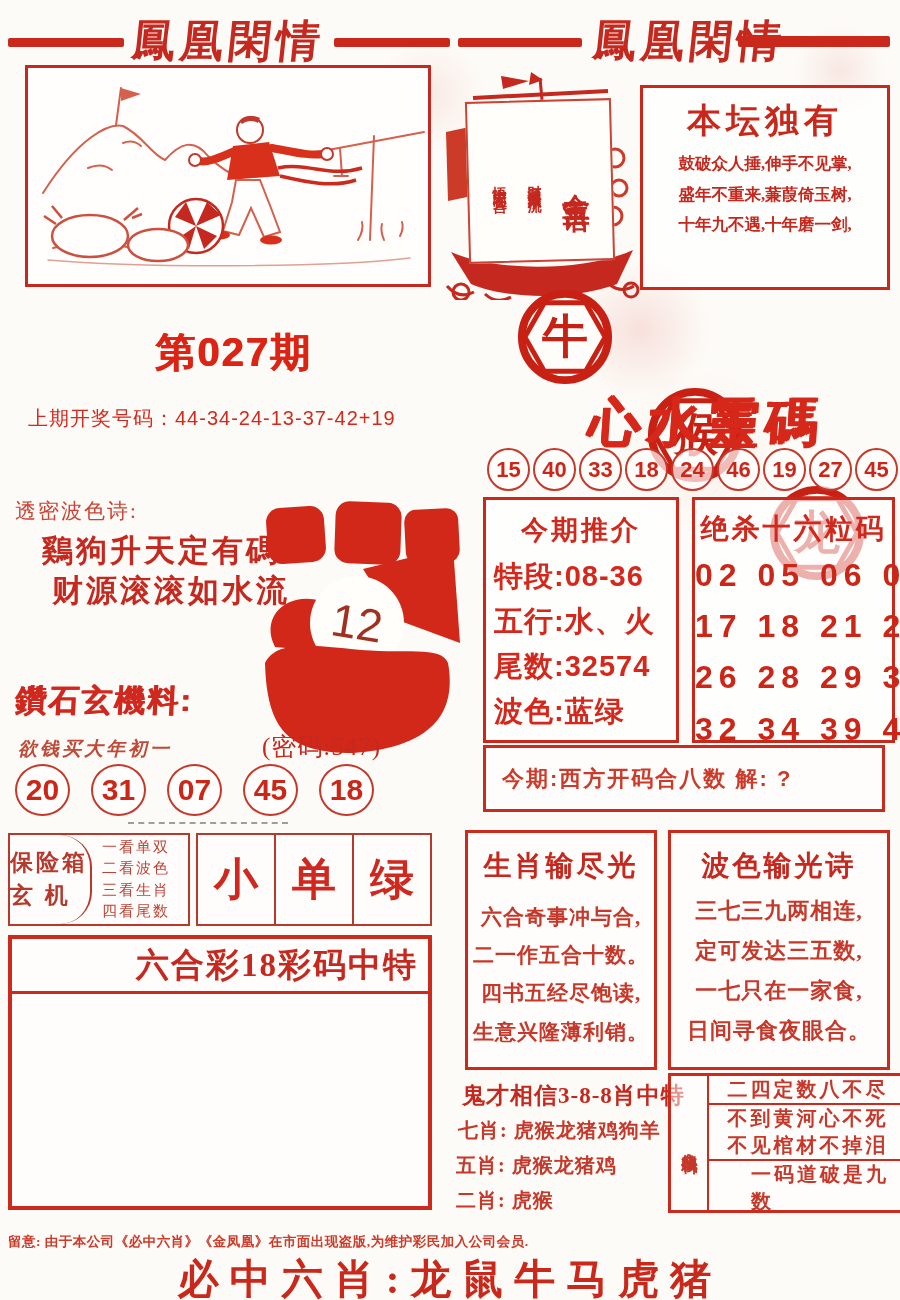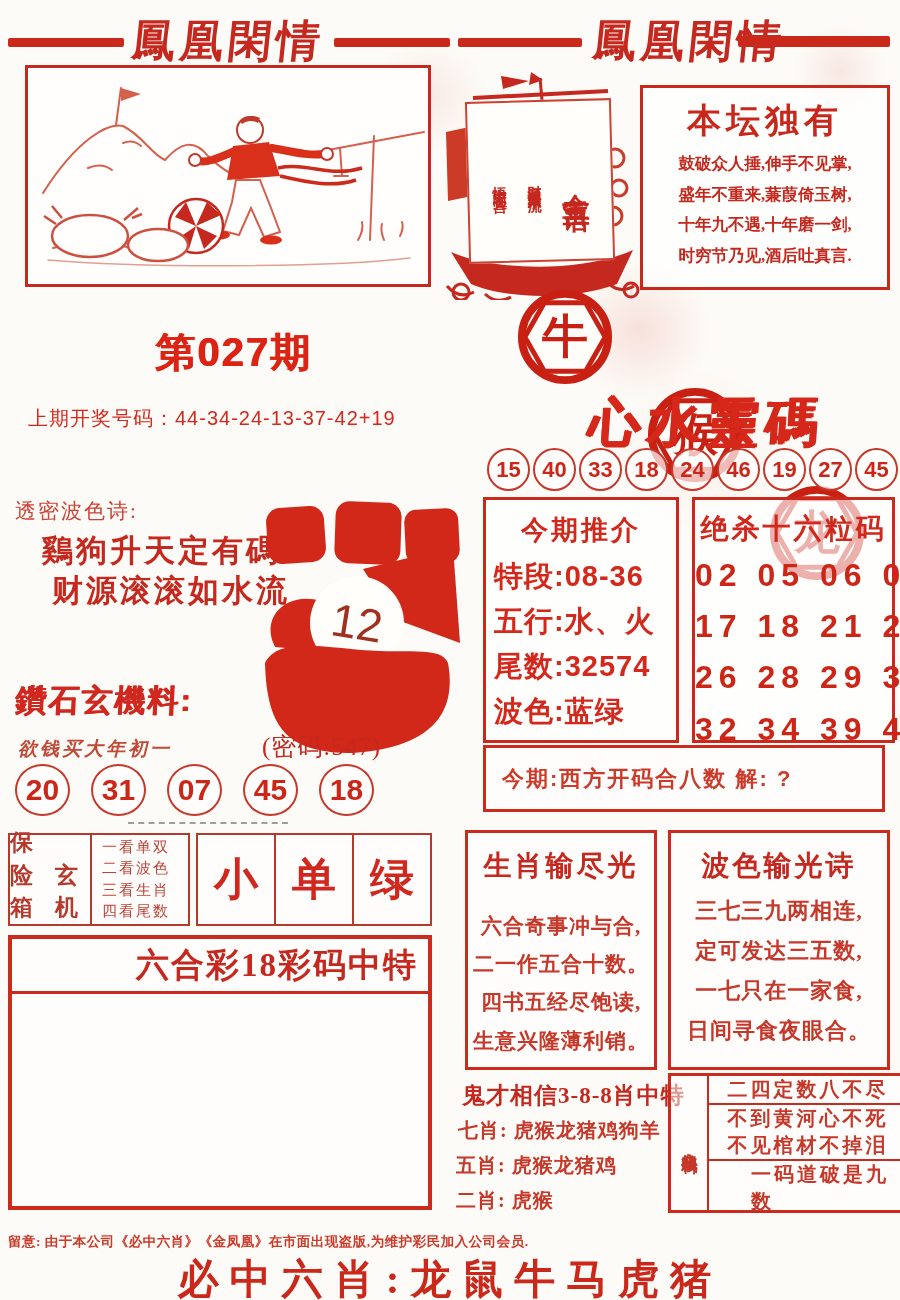--- a/index.html
+++ b/index.html
@@ -60,22 +60,22 @@
 
   .poem-title{font-size:21px;color:#cc4233;letter-spacing:2px;}
   .poem-line{font-size:31px;font-weight:bold;color:#c5281e;letter-spacing:3px;white-space:nowrap;}
 
   .diamond-title{font-size:31px;font-weight:900;color:#d0281e;letter-spacing:2px;transform:skewX(-3deg);
       text-shadow:1px 0 0 currentColor;}
   .clue{font-size:19px;font-style:italic;color:#c04a38;letter-spacing:3px;font-weight:bold;}
   .pwd{font-size:25px;color:#c5281e;letter-spacing:1px;}
 
   .safebox{border:2px solid #b5392c;box-sizing:border-box;display:flex;background:rgba(255,255,255,.6);}
-  .sb-label{width:80px;border-right:2px solid #b5392c;display:flex;flex-direction:row;
-      align-items:flex-end;justify-content:center;color:#b5392c;font-size:23px;font-weight:bold;line-height:1.4;letter-spacing:3px;}
+  .sb-label{width:80px;border-right:2px solid #b5392c;display:flex;flex-direction:column;
+      align-items:flex-start;justify-content:center;color:#b5392c;font-size:23px;font-weight:bold;line-height:1.4;letter-spacing:3px;border-radius:32px;}
   .sb-list{flex:1;display:flex;flex-direction:column;justify-content:center;padding-left:10px;
       font-size:15px;color:#bf4335;line-height:1.42;letter-spacing:2px;}
   .bigcells{border:2px solid #b5392c;box-sizing:border-box;display:flex;background:rgba(255,255,255,.6);}
   .bigcell{flex:1;display:flex;align-items:center;justify-content:center;font-size:44px;font-weight:900;color:#d0281e;}
   .bigcell + .bigcell{border-left:2px solid #b5392c;}
 
   .r18{border:4px solid #cc2a1c;box-sizing:border-box;background:rgba(255,255,255,.5);}
   .r18-head{height:52px;border-bottom:3px solid #cc2a1c;display:flex;align-items:center;justify-content:flex-end;
       padding-right:10px;font-size:33px;font-weight:bold;color:#c5281e;letter-spacing:2px;}
   .r18-rows{display:flex;flex-direction:column;justify-content:space-around;height:212px;padding:4px 6px 4px 14px;}
@@ -177,21 +177,20 @@
       <span class="vcol big">金言玉语</span>
     </div>
   </div>
 
   <div class="abs rbox" style="left:640px;top:85px;width:250px;height:205px;">
     <div class="unique-title" style="margin-top:10px;">本坛独有</div>
     <div style="margin-top:5px;">
       <div class="unique-line">鼓破众人捶,伸手不见掌,</div>
       <div class="unique-line">盛年不重来,蒹葭倚玉树,</div>
       <div class="unique-line">十年九不遇,十年磨一剑,</div>
-      <div class="unique-line">时穷节乃见,酒后吐真言.</div>
     </div>
   </div>
 
   <div class="abs issue hei" style="left:155px;top:325px;">第027期</div>
   <div class="abs lastdraw hei" style="left:28px;top:405px;">上期开奖号码：44-34-24-13-37-42+19</div>
 
   <div class="abs emblem" style="left:516px;top:288px;">
     <svg width="98" height="98" viewBox="0 0 100 100">
       <circle cx="50" cy="50" r="44" stroke="#c92014" stroke-width="8" fill="#fffdfa"></circle>
       <polygon points="9,50 29,15 71,15 91,50 71,85 29,85" stroke="#c92014" stroke-width="5" fill="none"></polygon>
@@ -299,21 +298,21 @@
       <div class="kill-row hei">17 18 21 24</div>
       <div class="kill-row hei">26 28 29 30</div>
       <div class="kill-row hei">32 34 39 43</div>
     </div>
   </div>
 
   <div class="abs riddle hei" style="left:483px;top:745px;width:402px;height:67px;">今期:西方开码合八数  解:  ?</div>
 
   <div class="abs vpoem" style="left:465px;top:830px;width:192px;height:240px;">
     <div class="vpoem-title">生肖输尽光</div>
-    <div style="margin-top:22px;">
+    <div style="margin-top:13px;">
       <div class="vpoem-line">六合奇事冲与合,</div>
       <div class="vpoem-line">二一作五合十数。</div>
       <div class="vpoem-line">四书五经尽饱读,</div>
       <div class="vpoem-line">生意兴隆薄利销。</div>
     </div>
   </div>
 
   <div class="abs vpoem" style="left:668px;top:830px;width:222px;height:240px;">
     <div class="vpoem-title">波色输光诗</div>
     <div style="margin-top:6px;">

